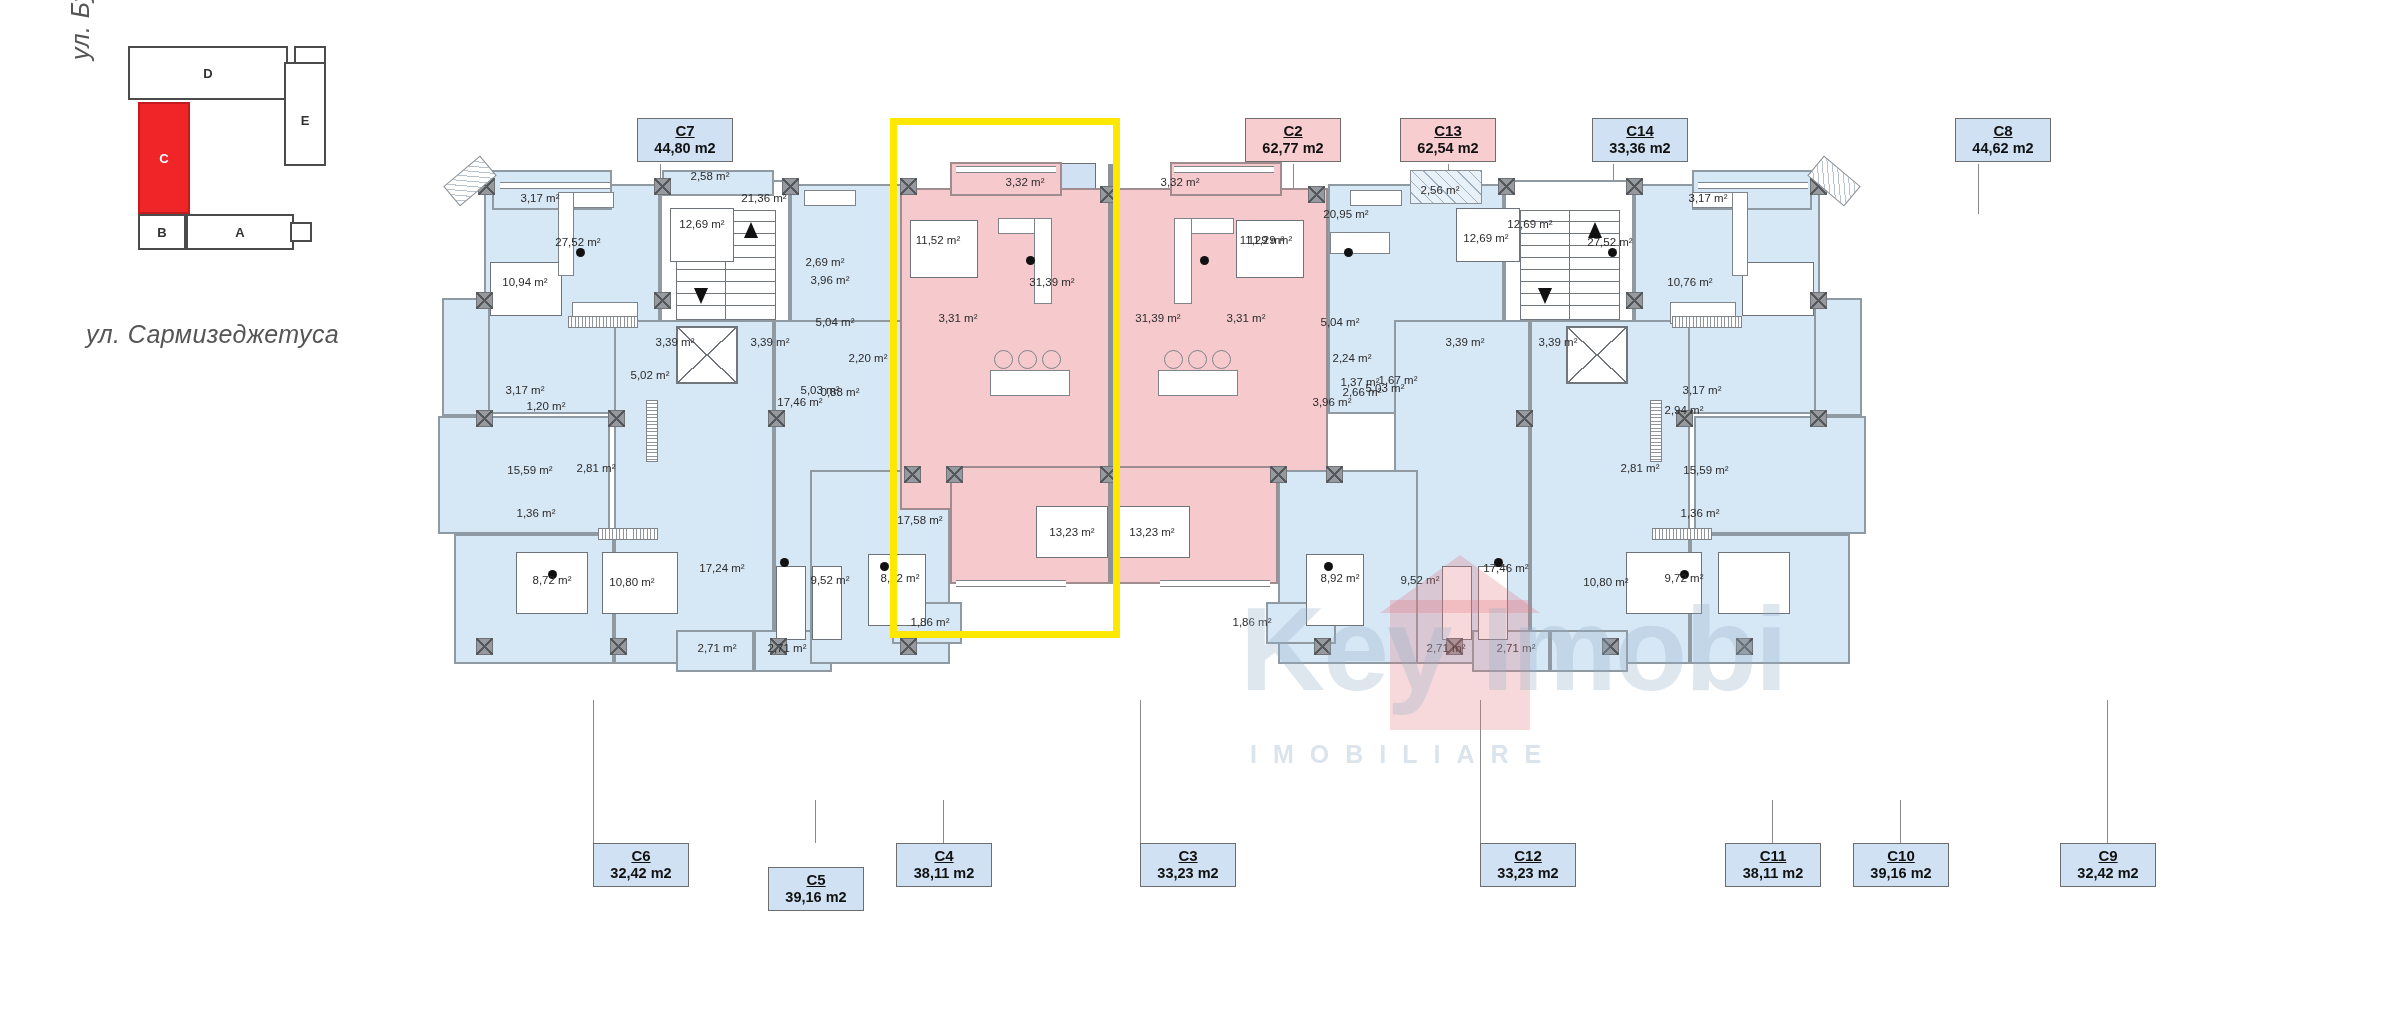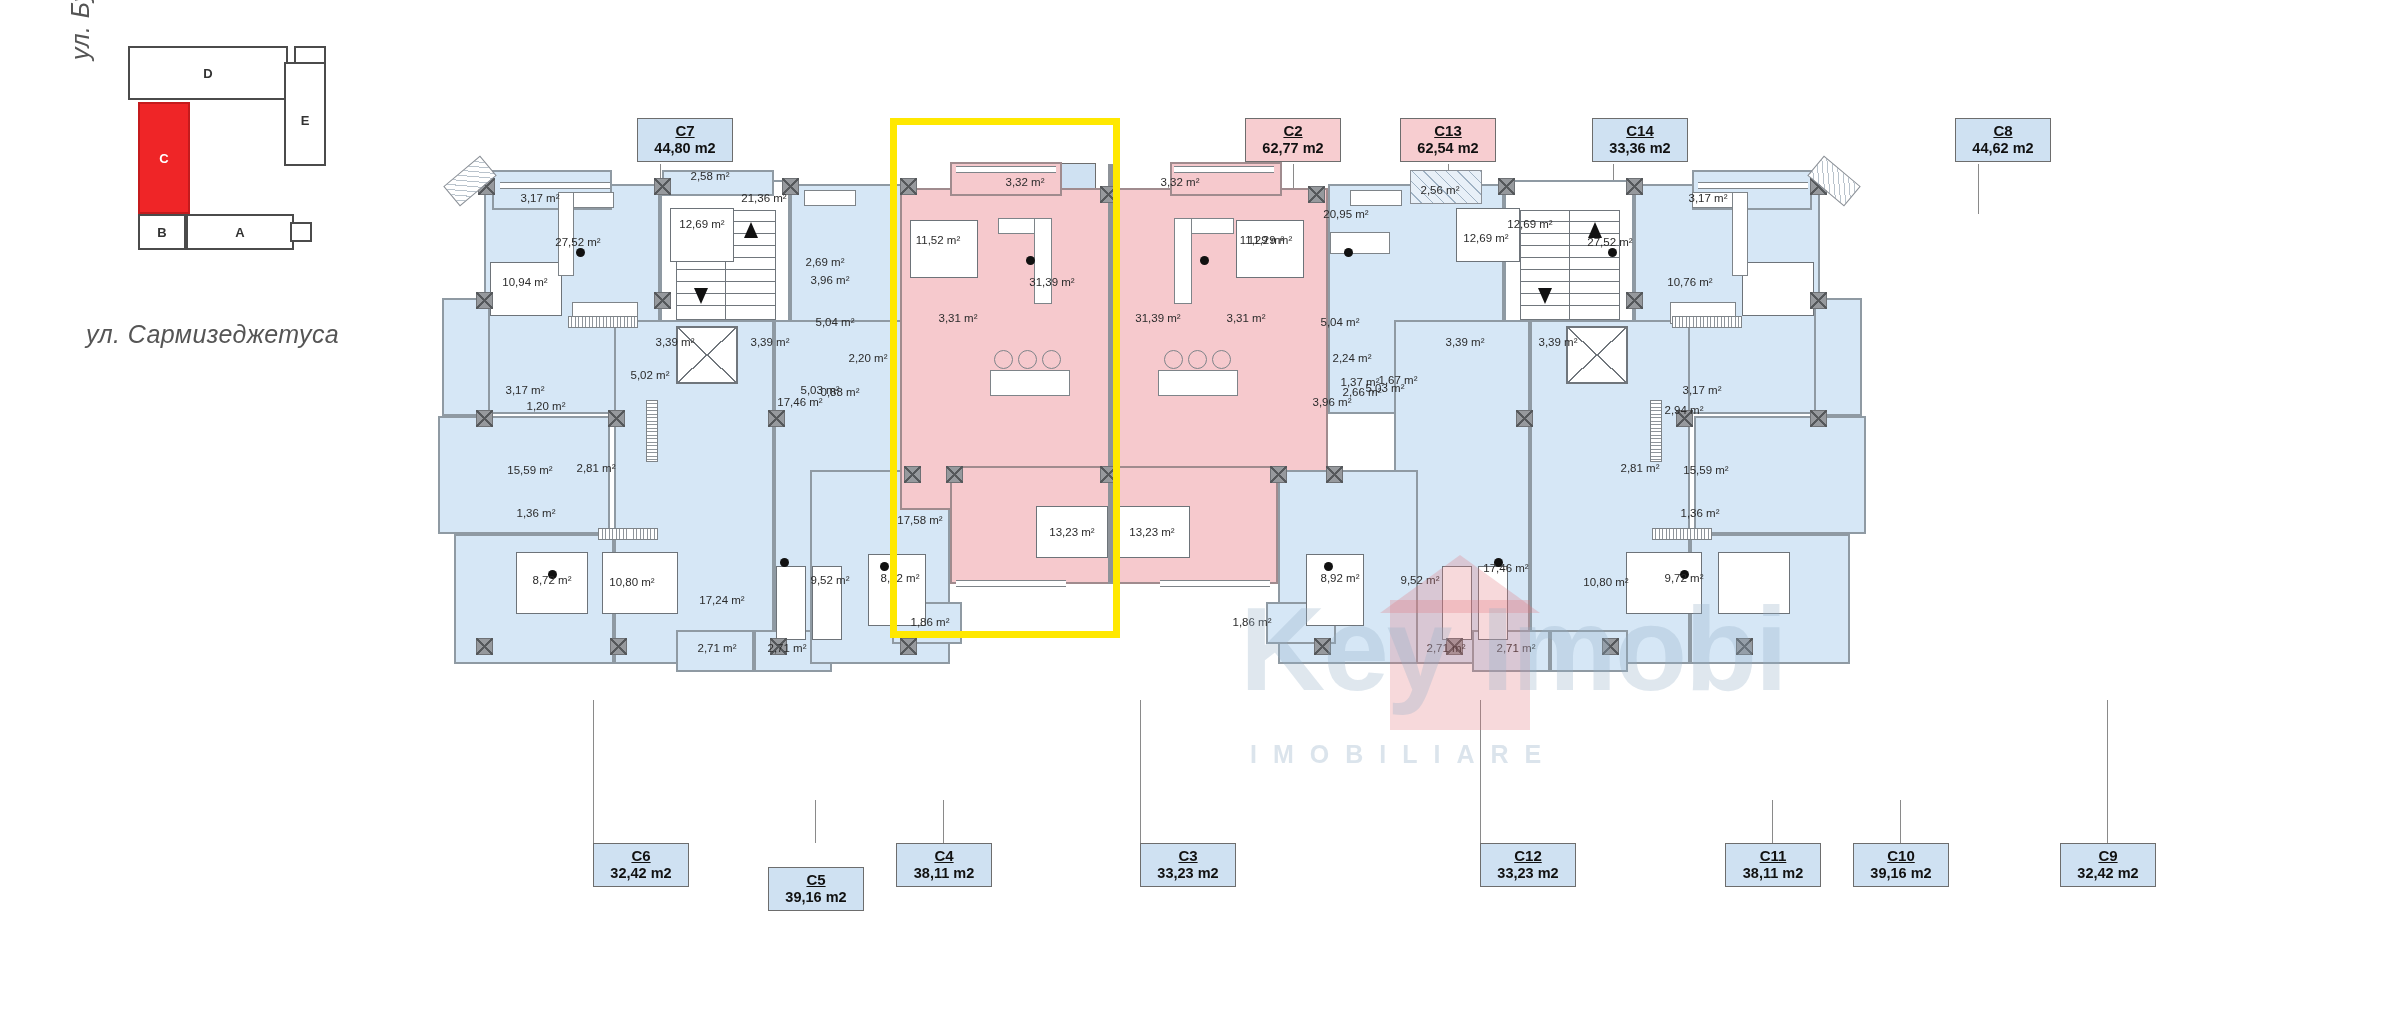--- a/index.html
+++ b/index.html
@@ -414,21 +414,21 @@
   <div id="room-labels">
       <div class="rm" style="left: 60px; top: 28px;">3,17 m²</div>
       <div class="rm" style="left: 45px; top: 112px;">10,94 m²</div>
       <div class="rm" style="left: 45px; top: 220px;">3,17 m²</div>
       <div class="rm" style="left: 66px; top: 236px;">1,20 m²</div>
       <div class="rm" style="left: 50px; top: 300px;">15,59 m²</div>
       <div class="rm" style="left: 116px; top: 298px;">2,81 m²</div>
       <div class="rm" style="left: 56px; top: 343px;">1,36 m²</div>
       <div class="rm" style="left: 72px; top: 410px;">8,72 m²</div>
       <div class="rm" style="left: 152px; top: 412px;">10,80 m²</div>
-      <div class="rm" style="left: 242px; top: 398px; margin-top: 32px;">17,24 m²</div>
+      <div class="rm" style="left: 242px; top: 398px;">17,24 m²</div>
       <div class="rm" style="left: 237px; top: 478px;">2,71 m²</div>
       <div class="rm" style="left: 307px; top: 478px;">2,71 m²</div>
       <div class="rm" style="left: 195px; top: 172px;">3,39 m²</div>
       <div class="rm" style="left: 290px; top: 172px;">3,39 m²</div>
       <div class="rm" style="left: 155px; top: 205px; margin-left: 15px;">5,02 m²</div>
       <div class="rm" style="left: 320px; top: 232px;">17,46 m²</div>
       <div class="rm" style="left: 340px; top: 220px;">5,03 m²</div>
       <div class="rm" style="left: 230px; top: 6px;">2,58 m²</div>
       <div class="rm" style="left: 222px; top: 54px;">12,69 m²</div>
       <div class="rm" style="left: 284px; top: 28px;">21,36 m²</div>

